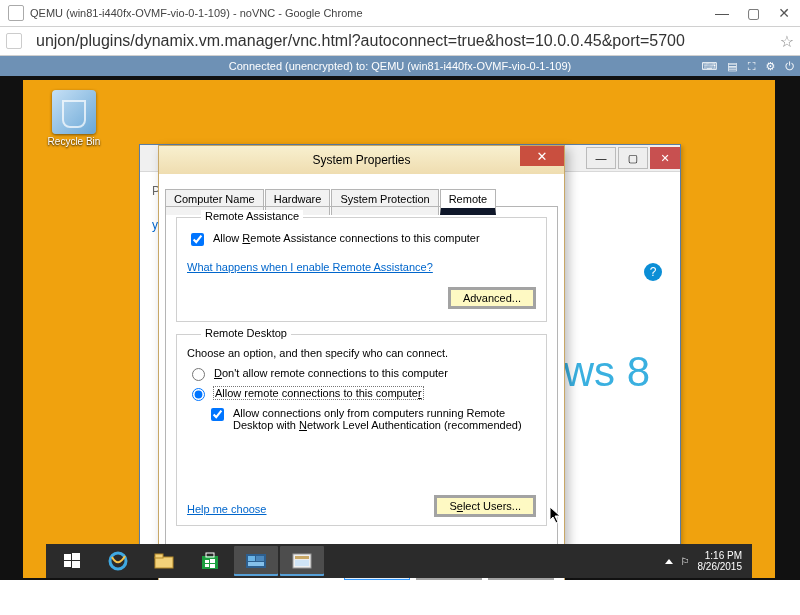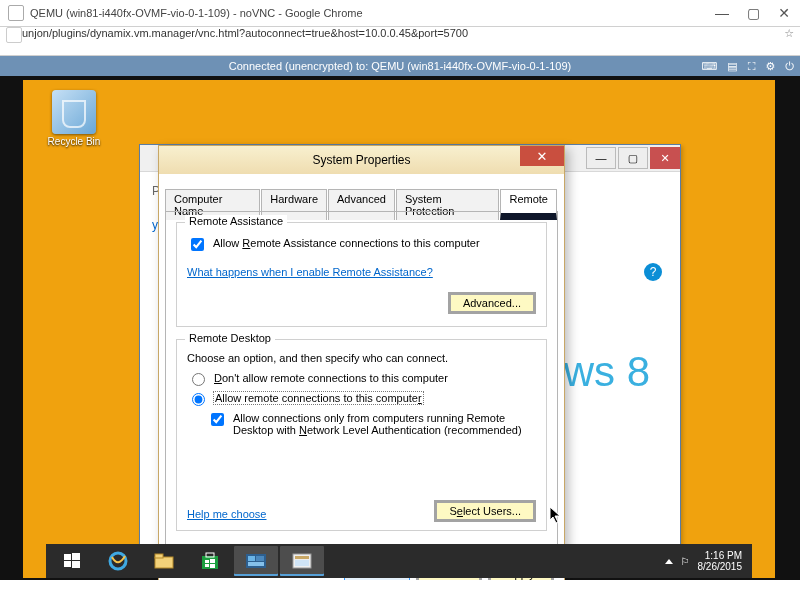--- a/index.html
+++ b/index.html
@@ -1,20 +1,20 @@
 <!DOCTYPE html>
 <html><head>
 <meta charset="utf-8">
 <style>
 html,body{margin:0;padding:0;width:800px;height:615px;font-family:"Segoe UI",Arial,sans-serif;overflow:hidden;background:#fff}
 .chrome-title{height:26px;background:#fff;border-bottom:1px solid #d0d0d0;display:flex;align-items:center;font-size:11px;color:#444}
 .chrome-tab{display:flex;align-items:center;padding:0 8px;height:24px;gap:6px}
 .chrome-tab .fav{width:14px;height:14px;border:1px solid #aaa;border-radius:2px;display:inline-block}
 .chrome-sys{margin-left:auto;display:flex;gap:18px;padding-right:10px;font-size:14px;color:#555}
-.chrome-url{height:28px;display:flex;padding:0 6px;font-size:11px;color:#333;border-bottom:1px solid #d0d0d0;gap:0}
+.chrome-url{height:28px;display:flex;align-items:center;padding:0 6px;font-size:16px;color:#333;border-bottom:1px solid #d0d0d0;gap:14px}
 .chrome-url .fav{width:14px;height:14px;display:inline-block;border:1px solid #ccc;border-radius:2px}
 .chrome-url .star{margin-left:auto;color:#888}
 .vnc-bar{height:20px;background:#6e91b5;color:#fff;font-size:11px;display:flex;align-items:center;justify-content:center;position:relative}
 .vnc-bar .icons{position:absolute;right:6px;display:flex;gap:10px}
 .desk{position:relative;width:800px;height:506px;background:#111}
 .inner{position:absolute;left:23px;top:4px;width:752px;height:498px;background:#f0a20e}
 .recycle{position:absolute;left:18px;top:10px;width:66px;text-align:center;color:#fff;font-size:10px;text-shadow:0 1px 2px #000}
 .recycle .ico{width:44px;height:44px;margin:0 auto 2px;background:linear-gradient(135deg,#c6e0f5,#6aa7d6);border-radius:4px;position:relative;box-shadow:0 1px 3px rgba(0,0,0,.5)}
 .recycle .ico:after{content:"";position:absolute;inset:10px 10px 6px 10px;border:2px solid rgba(255,255,255,.7);border-radius:0 0 8px 8px}
 .panelwin{position:absolute;left:116px;top:64px;width:540px;height:401px;background:#fff;border:1px solid #5a7ca3;box-shadow:2px 2px 4px rgba(0,0,0,.18)}
@@ -29,21 +29,21 @@
 .brand8{position:absolute;right:30px;bottom:150px;font-size:42px;font-weight:300;color:#3ab0e0}
 .helpq{position:absolute;right:18px;top:118px;width:18px;height:18px;border-radius:50%;background:#0b8ed6;color:#fff;font-size:12px;display:flex;align-items:center;justify-content:center}
 .dialog{position:absolute;left:135px;top:65px;width:405px;height:457px;background:#fff;border:1px solid #c8a766;box-shadow:4px 4px 10px rgba(0,0,0,.25);font-size:11px;color:#000}
 .dlg-title{height:28px;background:linear-gradient(#f8f0cf,#efddb0);display:flex;align-items:center;justify-content:center;position:relative;font-size:12px}
 .dlg-close{position:absolute;right:0;top:0;width:44px;height:20px;background:#c94f3f;color:#fff;display:flex;align-items:center;justify-content:center;font-size:13px}
 .tabs{display:flex;padding:6px 6px 0;background:#fff}
 .tab{border:1px solid #b5b5b5;border-bottom:none;padding:3px 8px;background:#f2f2f2;margin-right:1px;font-size:11px;position:relative;top:9px}
 .tab.active{background:#fff;border-bottom:7px solid #0f172a;z-index:2}
 .tabpage{border:1px solid #b5b5b5;margin:0 6px;padding:10px 10px 8px;height:344px;position:relative;box-sizing:border-box}
 .group{border:1px solid #d0d0d0;padding:10px 10px 12px;margin-bottom:12px;position:relative}
-.group-title{position:absolute;top:-8px;left:8px;background:#fff;padding:0 4px;font-size:11px}
+.group-title{position:absolute;top:-8px;left:24px;background:#fff;padding:0 4px;font-size:11px}
 .chk{display:flex;align-items:flex-start;gap:6px;margin:4px 0}
 .chk input{margin-top:1px}
 .lnk{color:#0066cc;text-decoration:underline}
 .winbtn{background:#fef9c3;border:3px solid #a3a3a3;padding:2px 12px;font-size:11px;box-shadow:none}
 .btnrow{display:flex;gap:6px;justify-content:flex-end;padding:8px 10px;border-top:0}
 .radio{display:flex;align-items:flex-start;gap:6px;margin:6px 0}
 .radio input{margin-top:1px}
 .u{text-decoration:underline}
 .cursor{position:absolute;left:390px;top:360px;width:14px;height:18px;pointer-events:none}
 .cursor svg{filter:drop-shadow(0 0 1px #fff)}
@@ -112,21 +112,20 @@
     </div>
 
     <div class="dialog">
       <div class="dlg-title">
         <span>System Properties</span>
         <div class="dlg-close">✕</div>
       </div>
       <div class="tabs">
         <div class="tab">Computer Name</div>
         <div class="tab">Hardware</div>
-        <div class="tab">Advanced</div>
         <div class="tab">System Protection</div>
         <div class="tab active">Remote</div>
       </div>
       <div class="tabpage">
 
         <div class="group">
           <span class="group-title">Remote Assistance</span>
           <label class="chk">
             <input type="checkbox" checked="" style="">
             <span><span>Allow </span><span class="u">R</span><span>emote Assistance connections to this computer</span></span>

